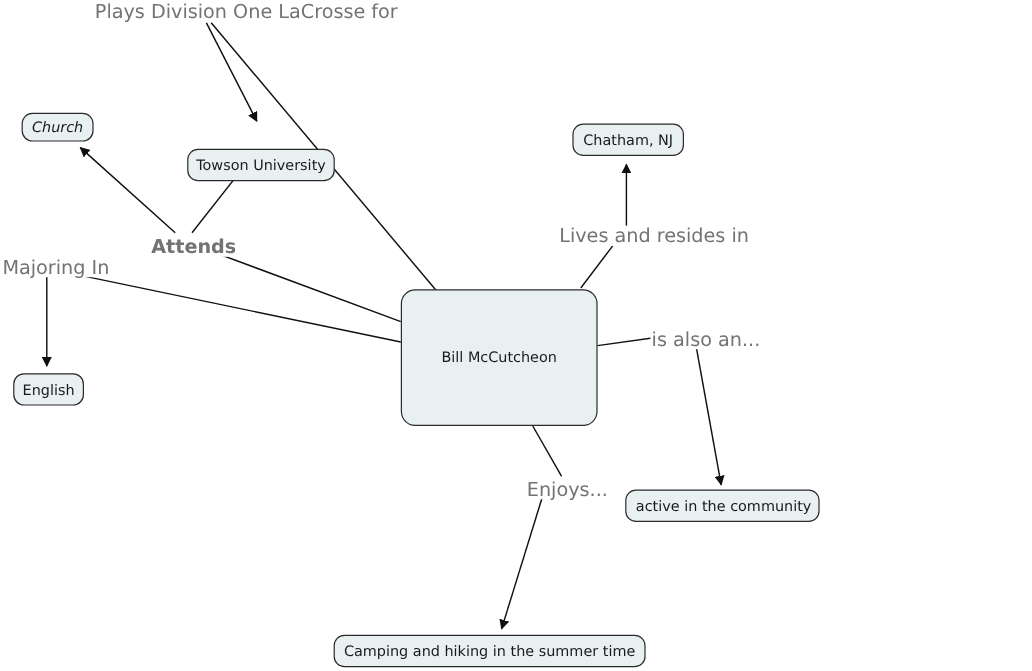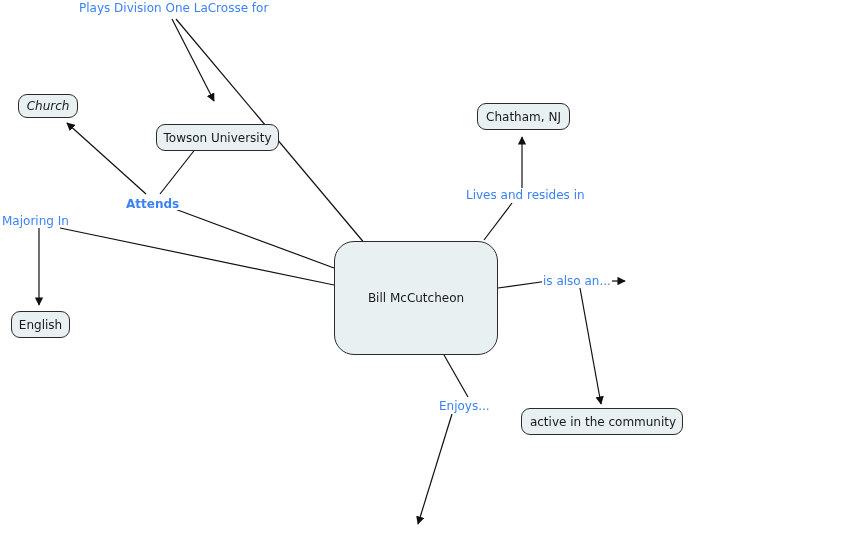--- a/index.html
+++ b/index.html
@@ -36,22 +36,22 @@
     justify-content: center;
     white-space: nowrap;
     padding: 0 10px;
   }
   .node.central {
     border-radius: 12px;
     border-width: 1px;
   }
   .edge-label {
     position: absolute;
-    color: #3b82f6;
-    font-size: 12px;
+    color: #737373;
+    font-size: 16px;
     line-height: 1;
     white-space: nowrap;
     background: #ffffff;
     padding: 0 1px;
   }
 </style>
 </head>
 <body>
 
 <div id="canvas">
@@ -88,21 +88,21 @@
       <line x1="580" y1="288" x2="601" y2="404" marker-end="url(#arrow)"></line>
 
       <line x1="498" y1="288" x2="548" y2="281"></line>
 
       <line x1="452" y1="414" x2="418" y2="524" marker-end="url(#arrow)"></line>
 
       <line x1="444" y1="355" x2="468" y2="397"></line>
     </g>
   </svg>
 
-  <div class="node central" style="left:334px; top:241px; width:164px; height:114px;border-radius:20px;">
+  <div class="node central" style="left:334px; top:241px; width:164px; height:114px;">
     <span>Bill McCutcheon</span>
   </div>
 
   <div class="node" style="left:18px; top:94px; width:60px; height:24px;font-style:italic;">
     <span>Church</span>
   </div>
 
   <div class="node" style="left:156px; top:124px; width:123px; height:27px;">
     <span>Towson University</span>
   </div>
@@ -113,20 +113,23 @@
 
   <div class="node" style="left:11px; top:311px; width:59px; height:27px;">
     <span>English</span>
   </div>
 
 
   <div class="node" style="left:521px; top:408px; width:162px; height:27px;padding-left:12px;">
     <span>active in the community</span>
   </div>
 
+  <div class="node" style="left:278px; top:529px; width:260px; height:27px;">
+    <span>Camping and hiking in the summer time</span>
+  </div>
 
   <div class="edge-label" style="left:78px; top:2px;">Plays Division One LaCrosse for</div>
 
   <div class="edge-label" style="left:125px; top:198px;font-weight:bold;">Attends</div>
 
   <div class="edge-label" style="left:1px; top:215px;">Majoring In</div>
 
   <div class="edge-label" style="left:465px; top:189px;">Lives and resides in</div>
 
   <div class="edge-label" style="left:542px; top:275px;">is also an...</div>

